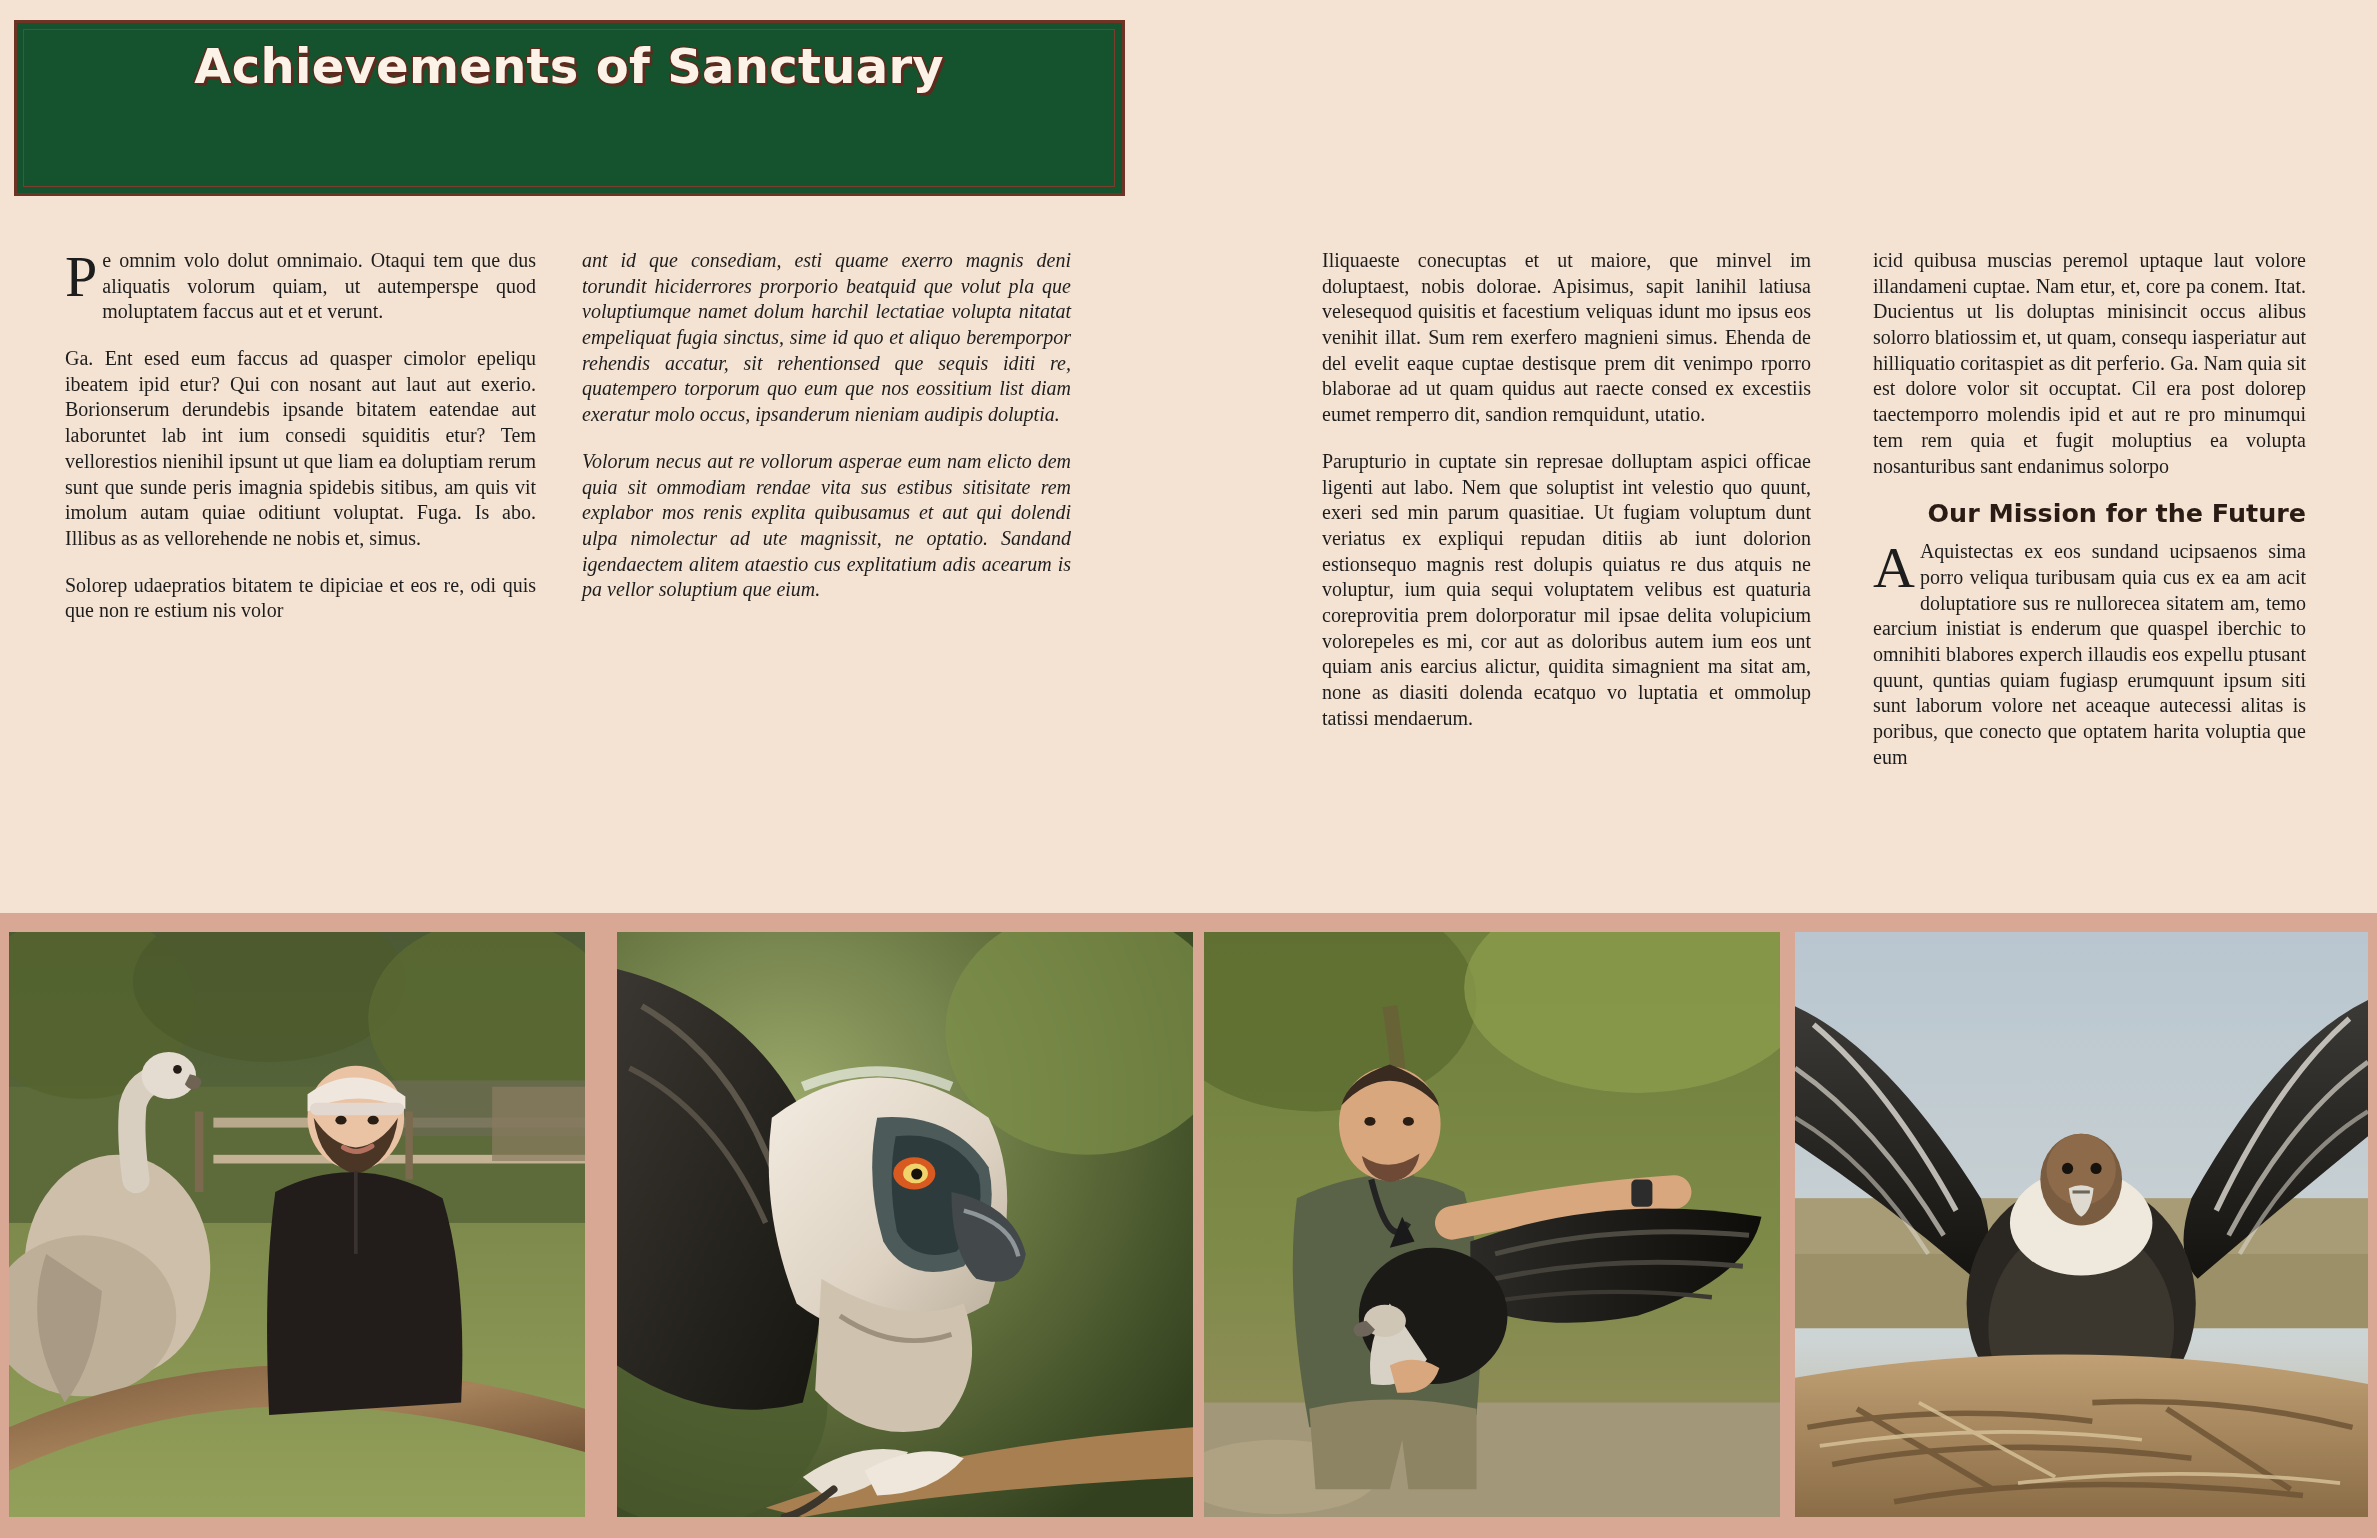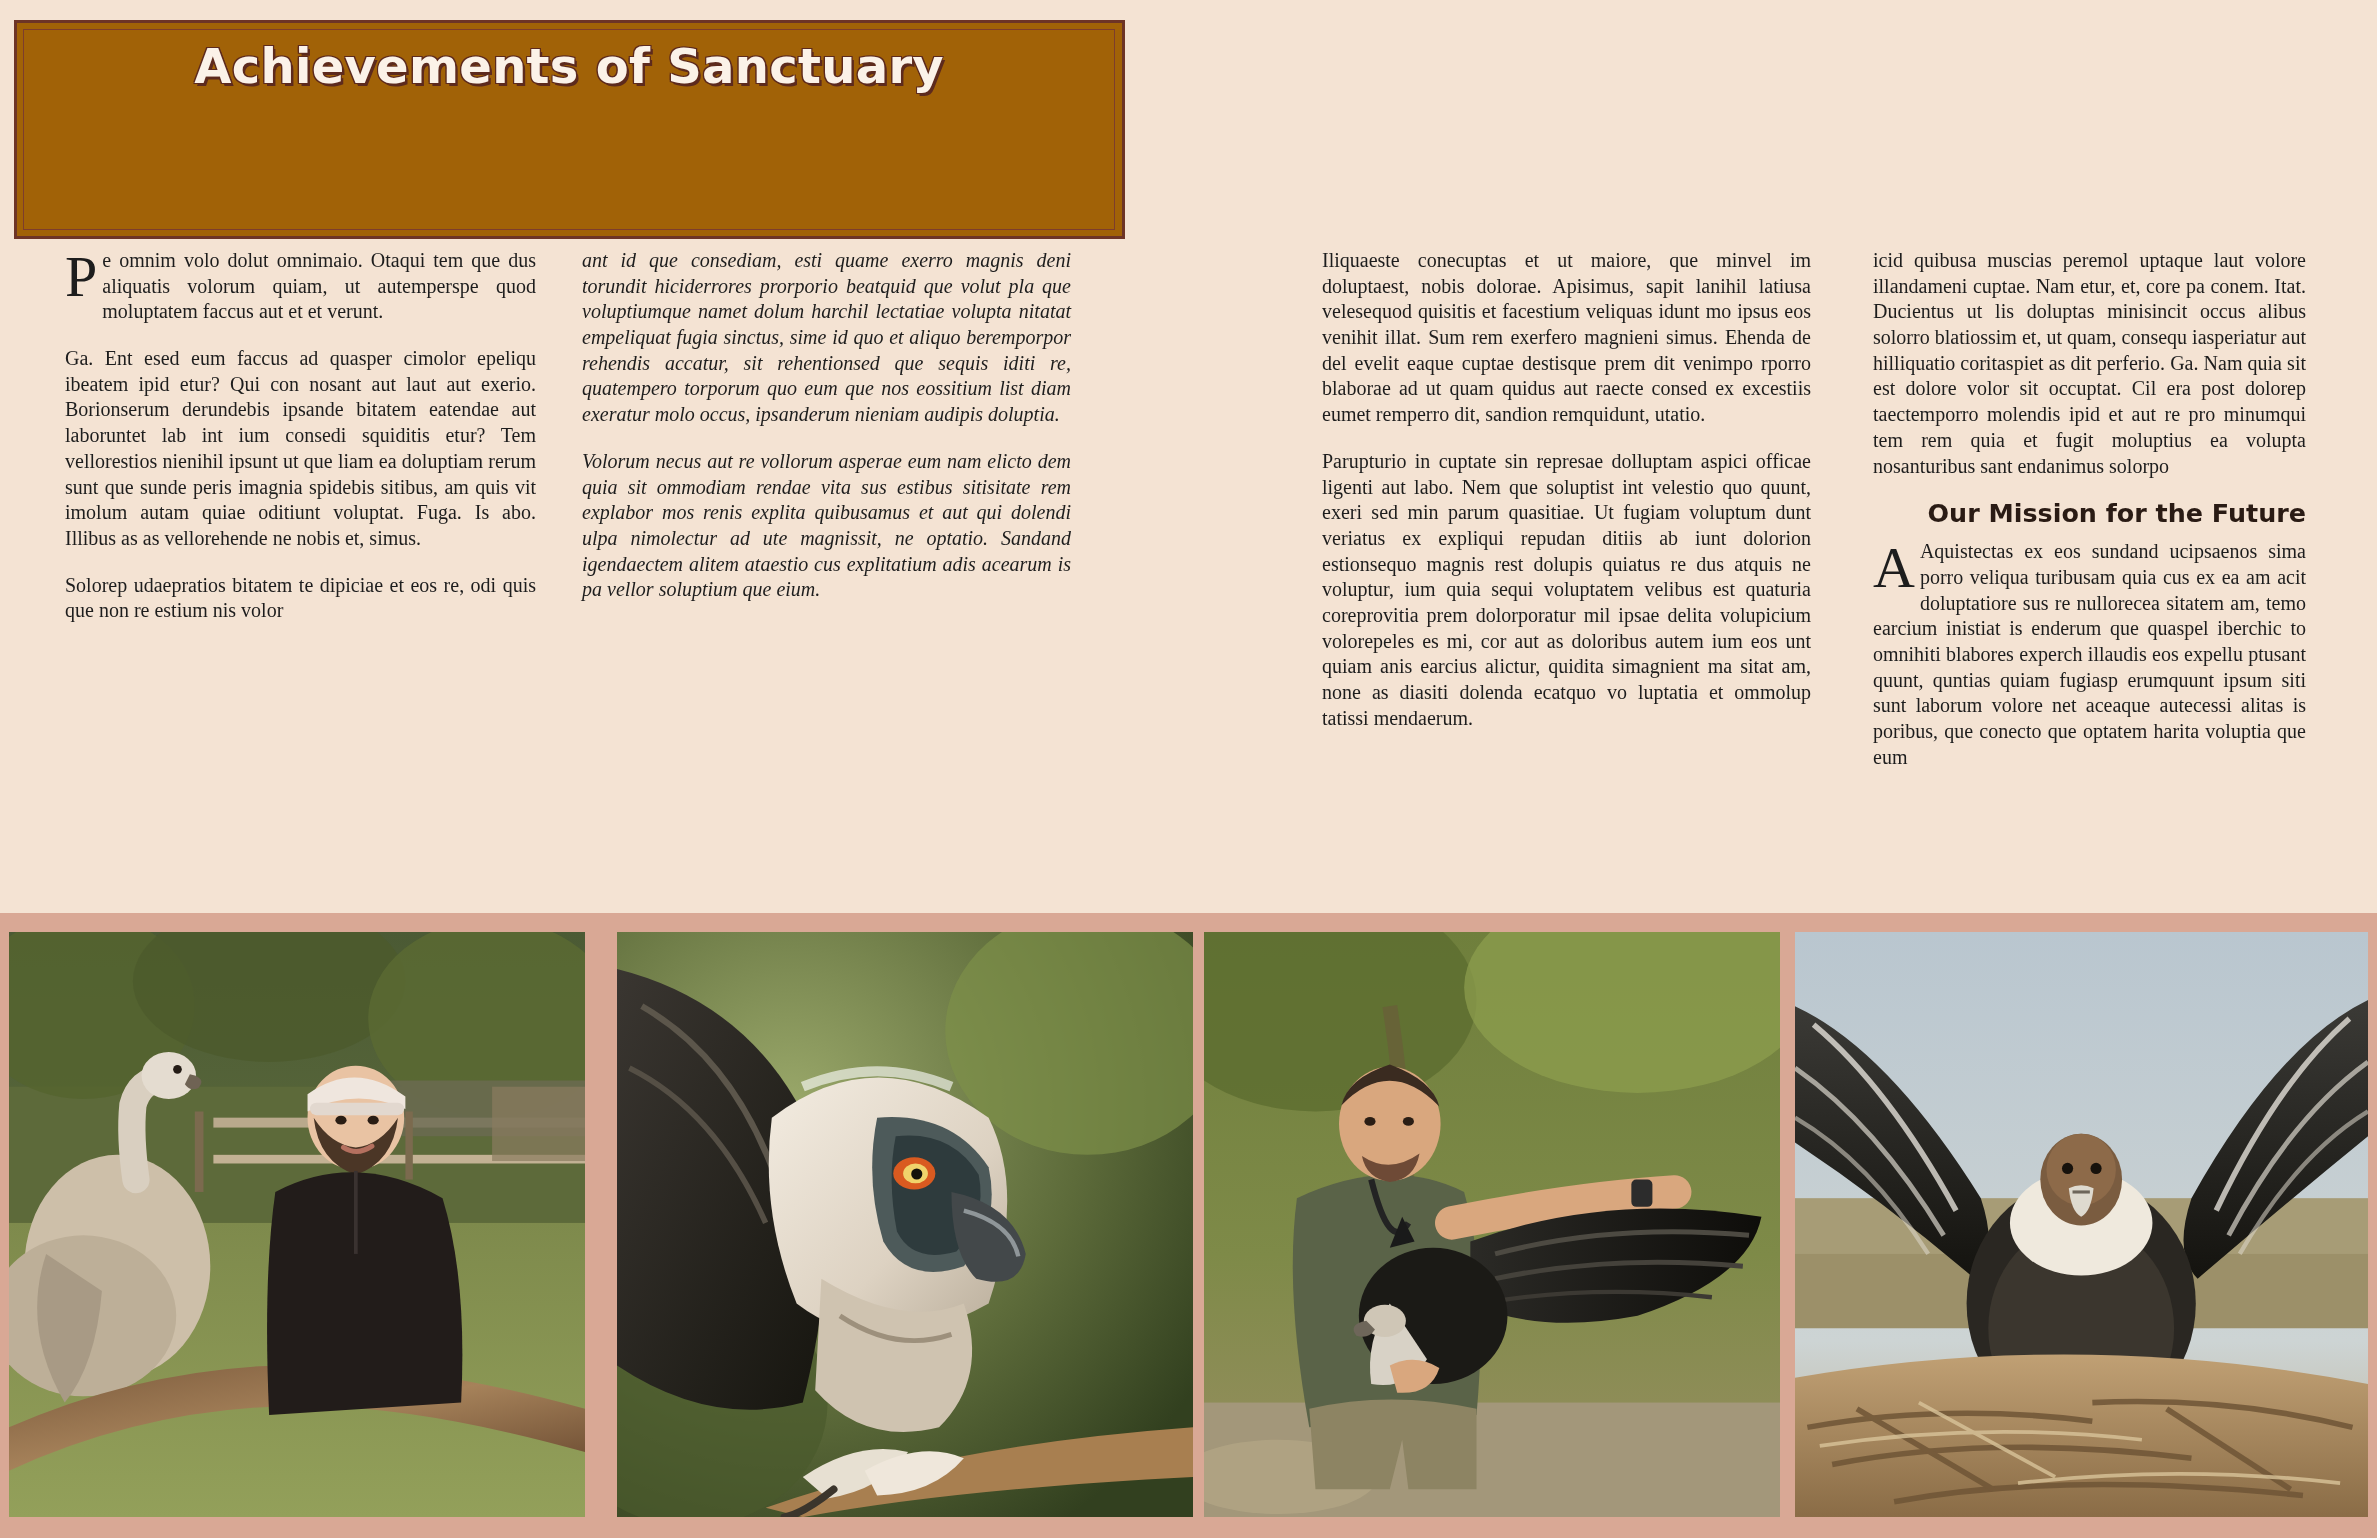--- a/index.html
+++ b/index.html
@@ -31,22 +31,22 @@
     height: 198px;
     background: #f4e3d3;
   }
 
   
   .title-plaque {
     position: absolute;
     left: 13.6px;
     top: 20px;
     width: 1111px;
-    height: 219px;
-    background: #a16207;
+    height: 176px;
+    background: #14532d;
     border: 3.1px solid #6d3426;
     box-sizing: border-box;
   }
   .title-plaque-inner {
     position: absolute;
     inset: 6.2px;
     border: 1.9px solid #7d3d2c;
     box-sizing: border-box;
   }
   .title-text {

